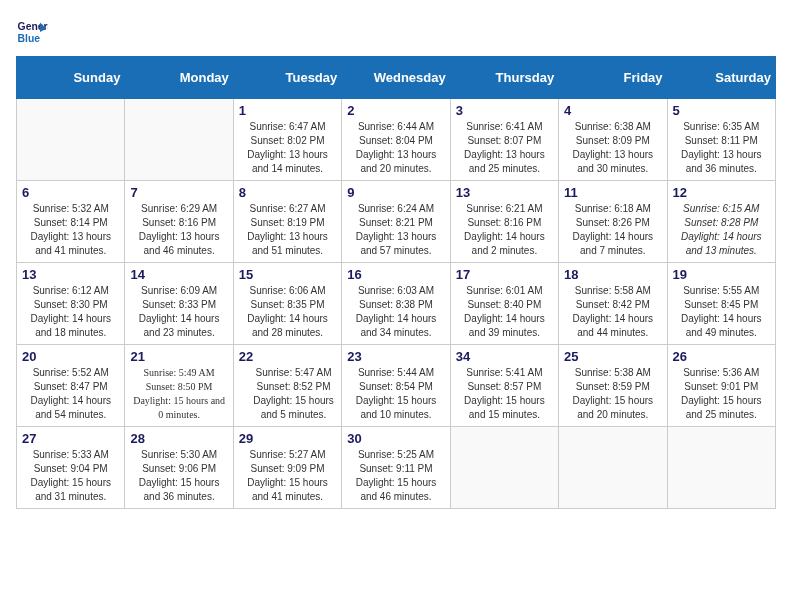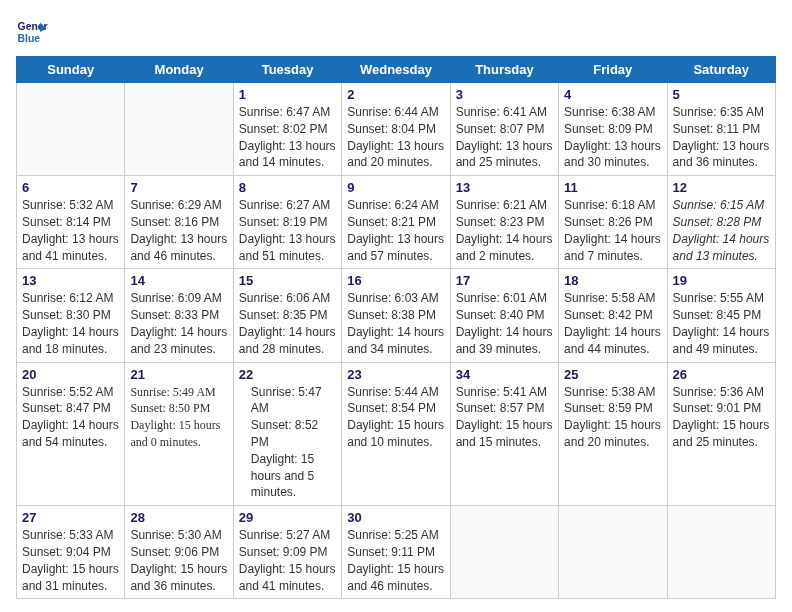--- a/index.html
+++ b/index.html
@@ -40,22 +40,22 @@
     }
     .calendar {
       width: 100%;
       border-collapse: collapse;
       border: 1px solid #ccc;
     }
     .calendar th {
       background: #1a6eb5;
       color: #fff;
       font-size: 13px;
-      padding: 5px 4px;
-      text-align: center;
+      padding: 13px 4px;
+      text-align: right;
       border: 1px solid #1a6eb5;
       font-weight: bold;
     }
     .calendar td {
       border: 1px solid #ccc;
       vertical-align: top;
       padding: 4px 5px;
       width: calc(100% / 7);
       font-size: 11px;
       color: #333;
@@ -66,23 +66,24 @@
       background: #f9f9f9;
     }
     .day-number {
       font-size: 13px;
       font-weight: bold;
       color: #1a1a5e;
       display: block;
       margin-bottom: 2px;
     }
     .day-info {
-      font-size: 12px;
+      font-size: 10px;
       color: #333;
       line-height: 1.4;
+      text-align: center;
     }
     tr.week-row td {
       height: 82px;
     }
     .last-row td {
       height: 70px;
       margin-left: 31px;
     }
   </style>
 </head>
@@ -174,21 +175,21 @@
         </td>
         <td>
           <span class="day-number">9</span>
           <div class="day-info" style="white-space: pre-line;">Sunrise: 6:24 AM
 Sunset: 8:21 PM
 Daylight: 13 hours and 57 minutes.</div>
         </td>
         <td>
           <span class="day-number">13</span>
           <div class="day-info" style="white-space: pre-line;">Sunrise: 6:21 AM
-Sunset: 8:23 PM
+Sunset: 8:16 PM
 Daylight: 14 hours and 2 minutes.</div>
         </td>
         <td>
           <span class="day-number">11</span>
           <div class="day-info" style="white-space: pre-line;">Sunrise: 6:18 AM
 Sunset: 8:26 PM
 Daylight: 14 hours and 7 minutes.</div>
         </td>
         <td>
           <span class="day-number">12</span>

